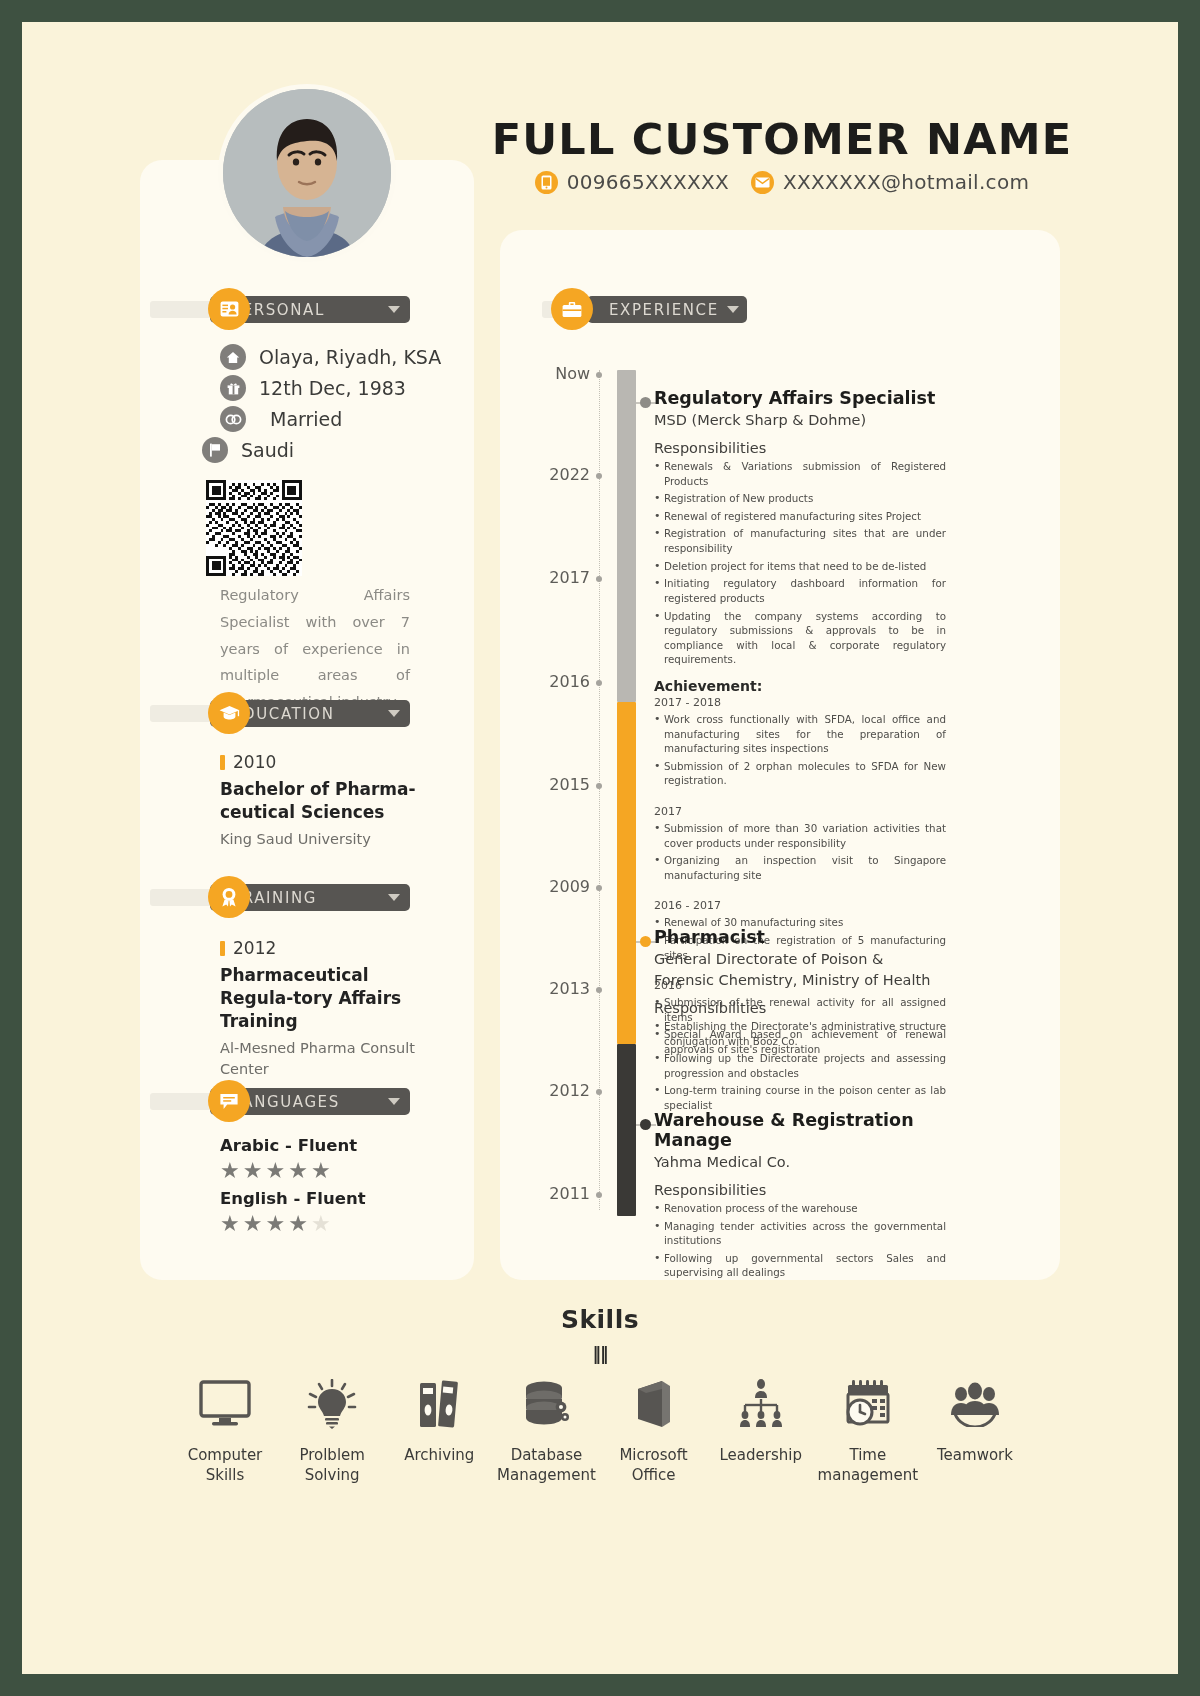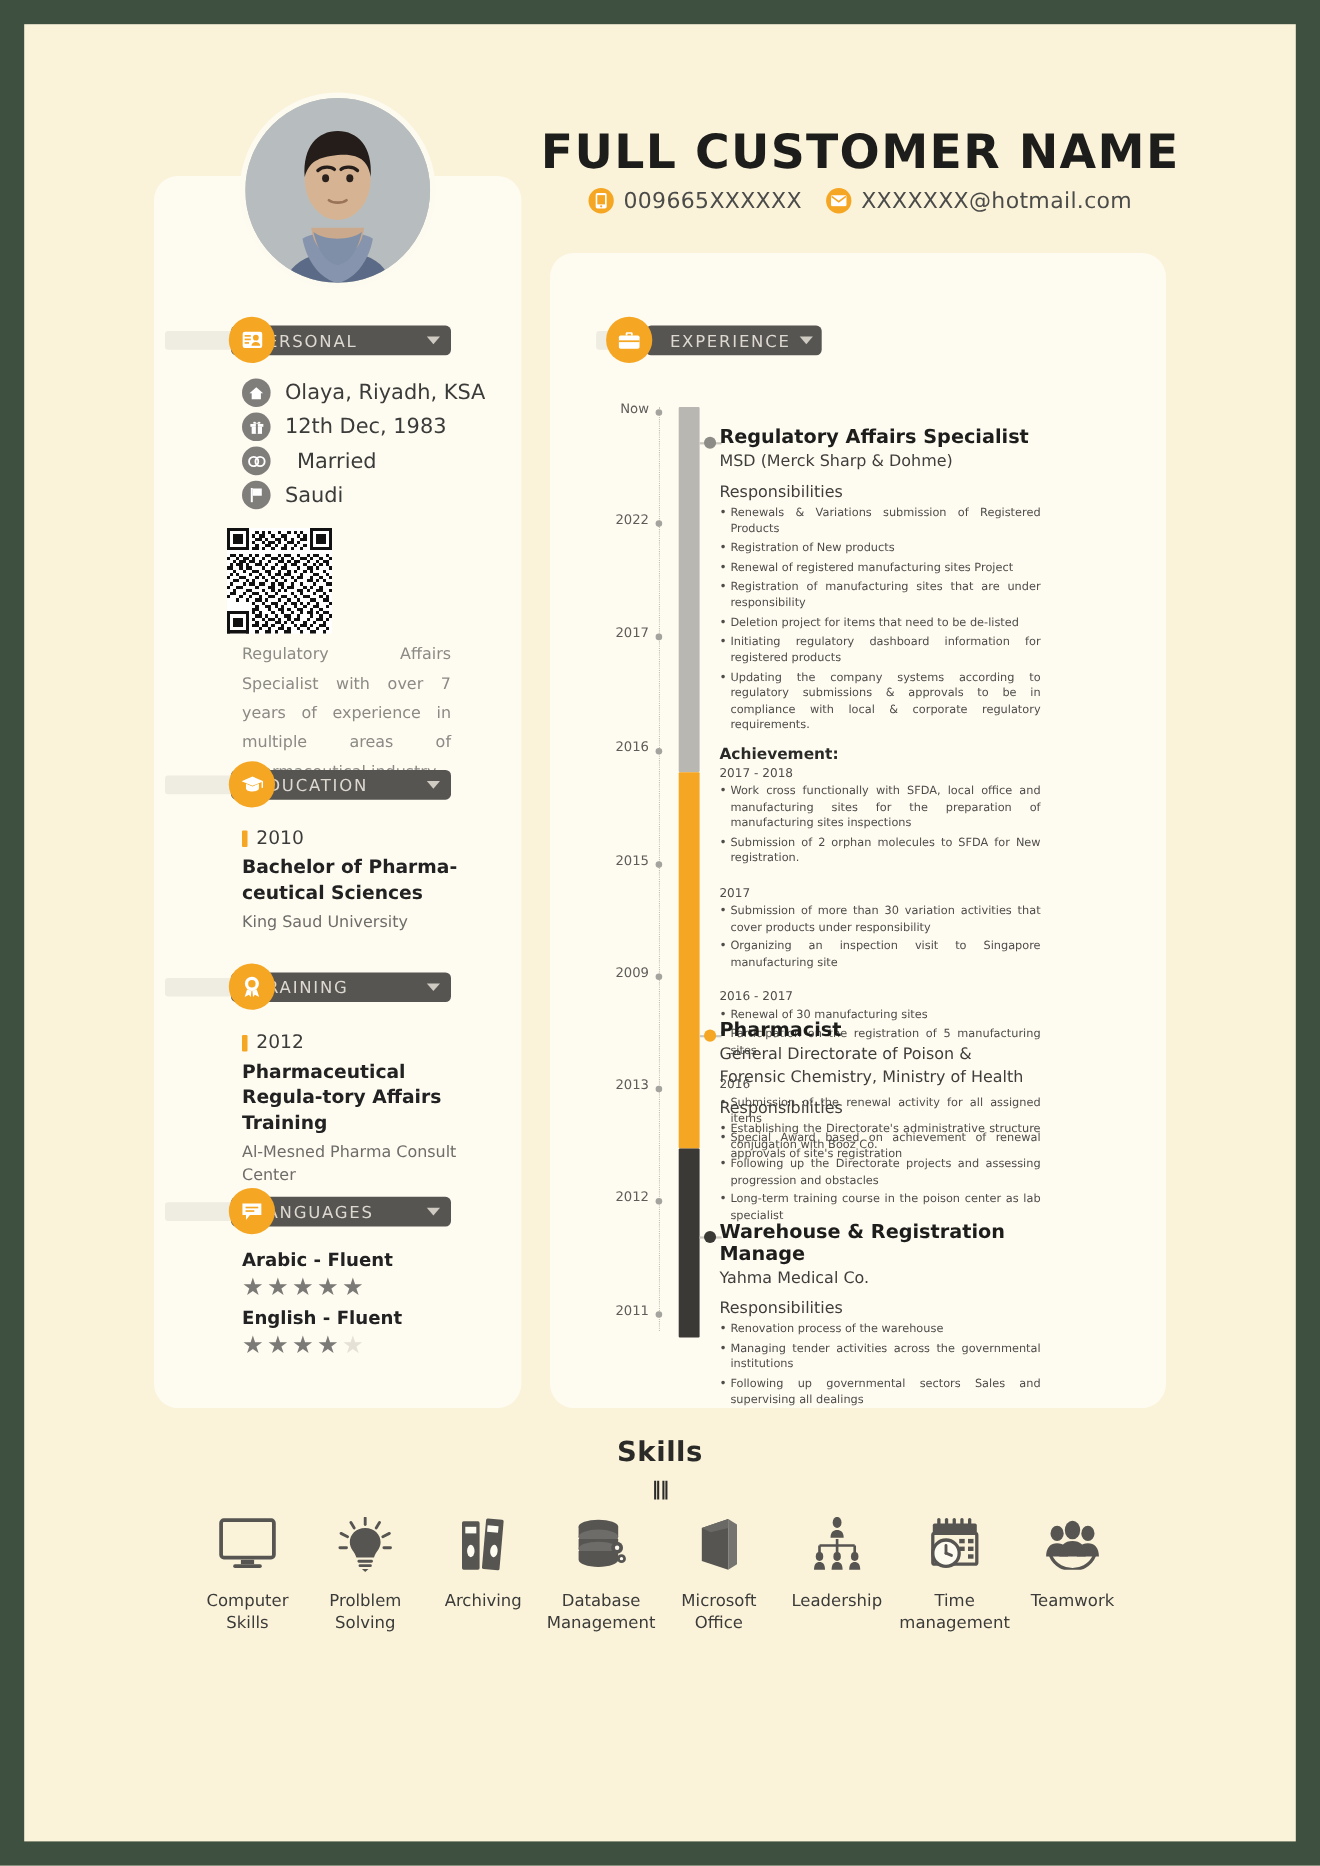--- a/index.html
+++ b/index.html
@@ -118,21 +118,21 @@
   .entry-sub { font-size: 14.5px; color: #6e6d69; line-height: 1.45; }
 
   
   .lang { position: absolute; width: 220px; }
   .lang-name { font-size: 16.5px; font-weight: bold; color: #222; margin-bottom: 5px; }
   .stars { display: flex; gap: 3px; }
   .star { font-size: 22px; line-height: 1; color: #7b7a76; }
   .star.empty { color: #e5e1d6; }
   .tl-year {
     position: absolute; width: 56px; text-align: right;
-    font-size: 12px; color: #5d5c58;
+    font-size: 16px; color: #5d5c58;
   }
   .tl-dot {
     position: absolute; width: 6px; height: 6px; border-radius: 50%;
     background: #a5a39d;
   }
   #tl-dashed {
     position: absolute; left: 577px; top: 348px; width: 1px; height: 840px;
     border-left: 1px dotted #c3c0b6;
   }
   .tl-bar { position: absolute; left: 595px; width: 19px; border-radius: 1px; }
@@ -272,21 +272,21 @@
   </div>
   <div class="pl-item" style="left:198px; top:384px;gap:24px;">
     <span class="pl-icon">
       <svg width="17" height="11" viewBox="0 0 17 11">
           <circle cx="5.6" cy="5.5" r="4.2" stroke="#fff" stroke-width="1.7" fill="none"></circle>
           <circle cx="11.4" cy="5.5" r="4.2" stroke="#fff" stroke-width="1.7" fill="none"></circle>
         </svg>
     </span>
     <span class="pl-text">Married</span>
   </div>
-  <div class="pl-item" style="left:198px; top:415px;justify-content:center;">
+  <div class="pl-item" style="left:180px; top:415px;justify-content:center;">
     <span class="pl-icon">
       <svg width="12" height="14" viewBox="0 0 12 14">
           <rect x="1" y="0.6" width="1.8" height="13" fill="#fff"></rect>
           <path d="M2.8 1.2 L11 1.2 L11 7.6 L2.8 7.6Z" fill="#fff"></path>
         </svg>
     </span>
     <span class="pl-text">Saudi</span>
   </div>
 
   <div id="qr">

